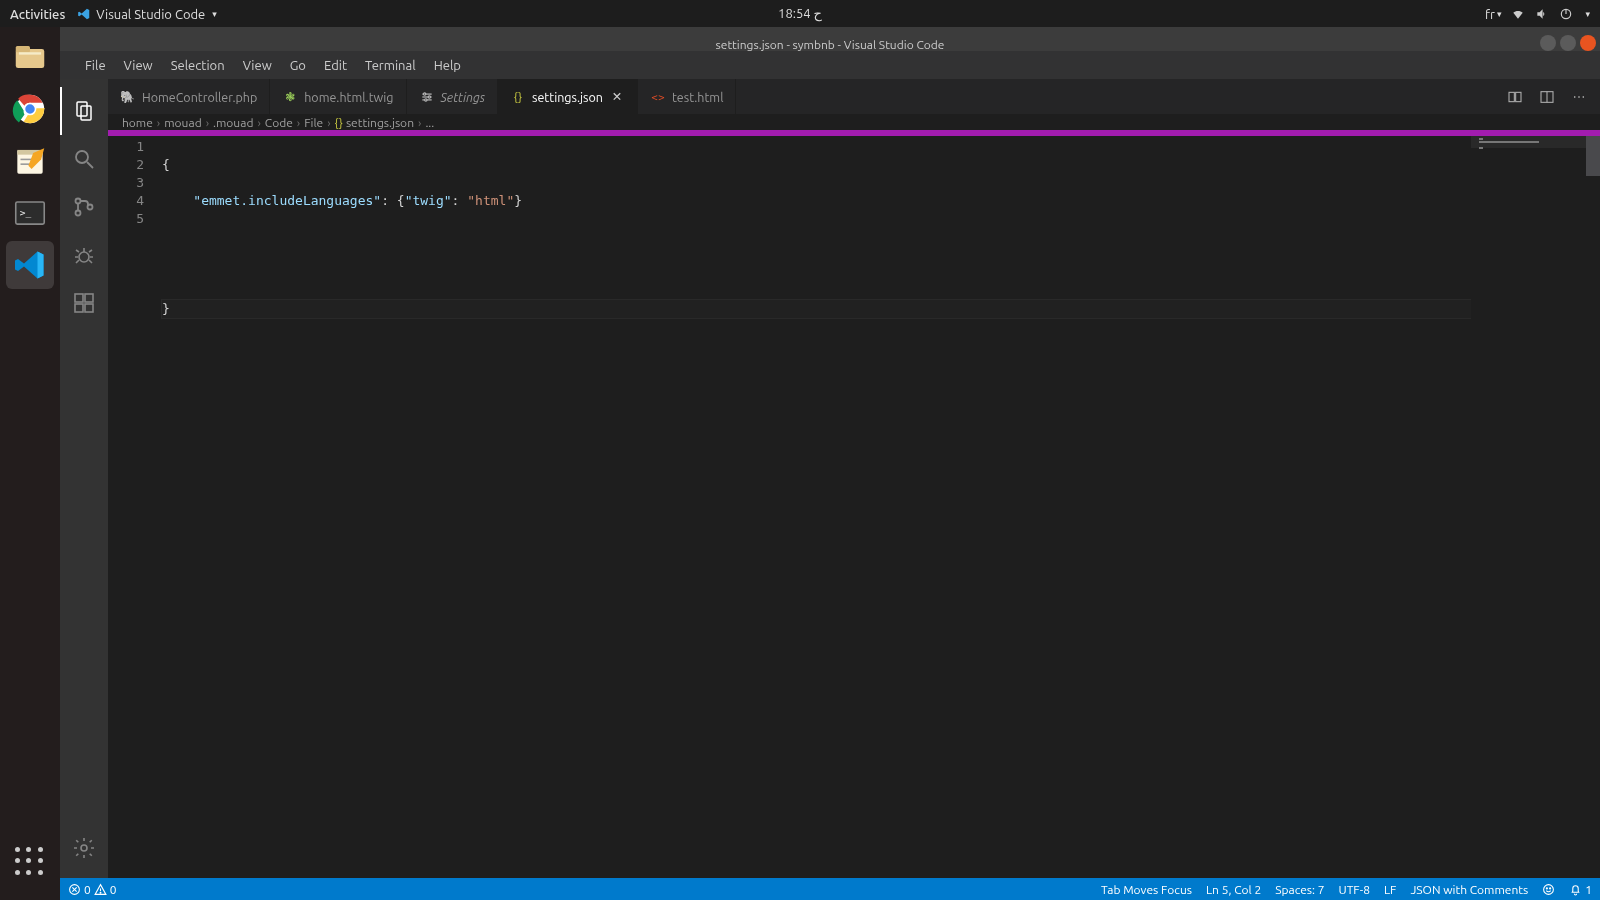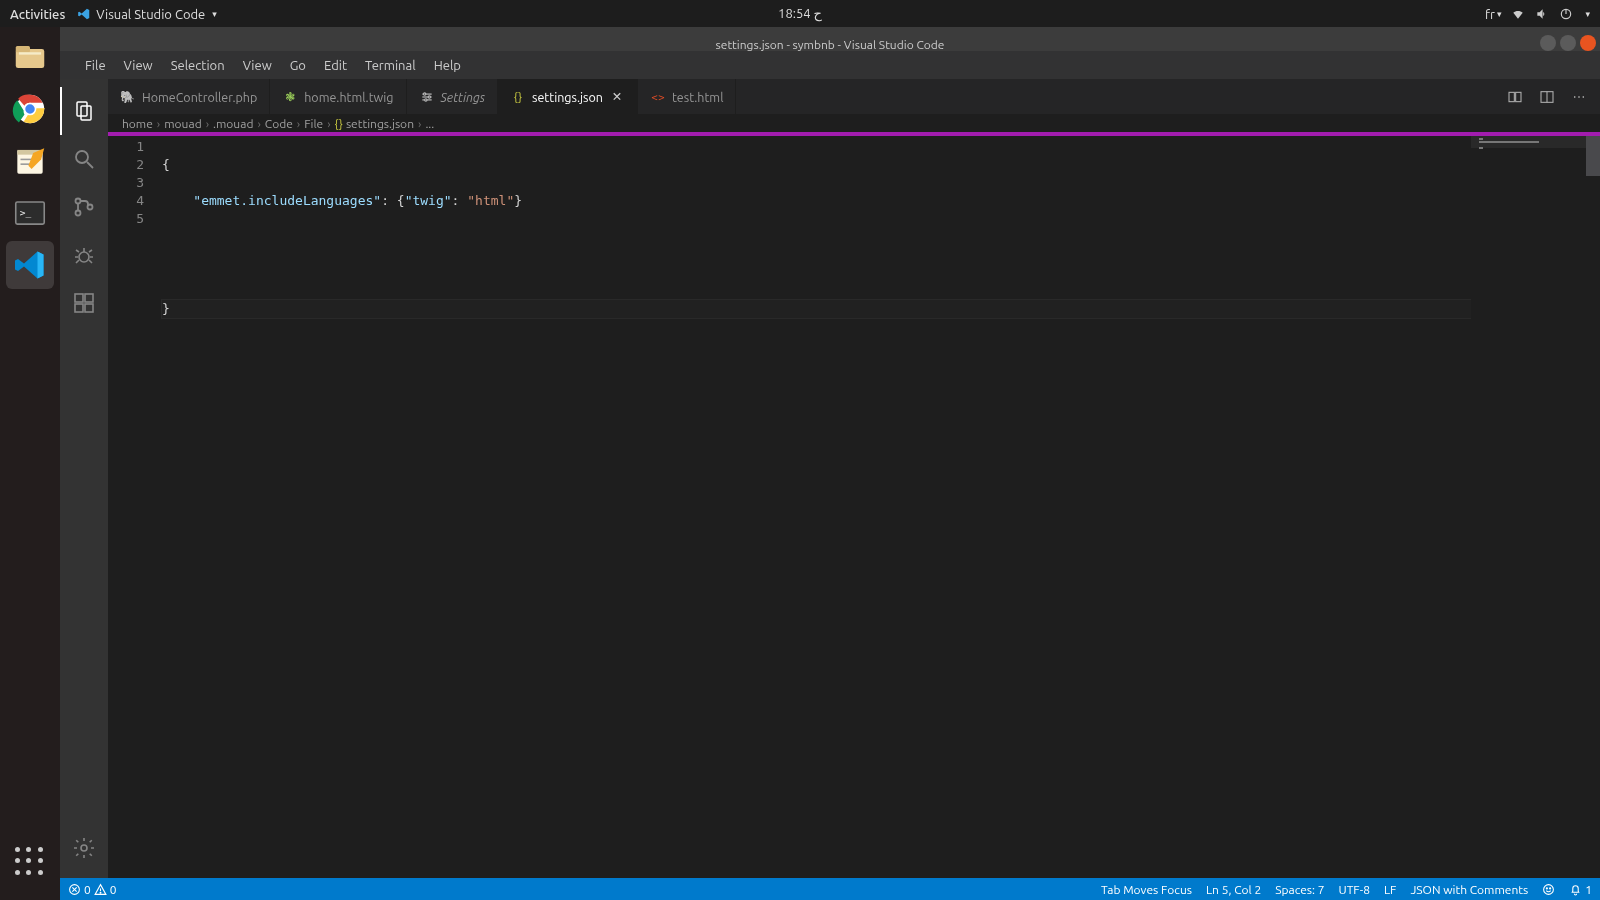--- a/index.html
+++ b/index.html
@@ -44,21 +44,21 @@
 
 .tabs { height: 35px; background: #252526; display:flex; align-items:stretch; }
 .tabs .tab { display:flex; align-items:center; gap:6px; padding: 0 12px; font-size:12.5px; color:#969696; border-right:1px solid #1e1e1e; cursor:pointer; font-style: normal;}
 .tabs .tab.active { background:#1e1e1e; color:#fff; }
 .tabs .tab.italic { font-style: italic; }
 .tabs .tab .close { width:16px; height:16px; display:inline-flex; align-items:center; justify-content:center; color:#ccc; }
 .tabs .right { margin-left:auto; display:flex; align-items:center; gap:6px; padding-right:8px; color:#b0b0b0; }
 .tabs .right .tbtn { width:26px; height:26px; display:flex; align-items:center; justify-content:center; cursor:pointer; }
 .tab .ficon { width:16px; height:16px; display:inline-flex; align-items:center; justify-content:center; font-size:12px;}
 
-.breadcrumbs { height: 22px; background:#1e1e1e; display:flex; align-items:center; gap:4px; padding:0 14px; font-size:12px; color:#a0a0a0; border-bottom: 4px solid #a21caf;}
+.breadcrumbs { height: 22px; background:#1e1e1e; display:flex; align-items:center; gap:4px; padding:0 14px; font-size:12px; color:#a0a0a0; border-bottom: 6px solid #a21caf;}
 .breadcrumbs .sep { color:#6a6a6a; }
 .breadcrumbs .bc { display:inline-flex; align-items:center; gap:3px; cursor:pointer; }
 
 .editor-wrap { flex:1; position:relative; display:flex; font-family: "Menlo","Consolas",monospace; font-size:13px; }
 .gutter { width: 54px; text-align:right; color:#858585; padding-right:18px; line-height:18px; padding-top:2px;}
 .code { flex:1; line-height:18px; white-space:pre; padding-top:2px;}
 .tok-brace { color:#d4d4d4; }
 .tok-key { color:#9cdcfe; }
 .tok-str { color:#ce9178; }
 .tok-punc { color:#d4d4d4; }

